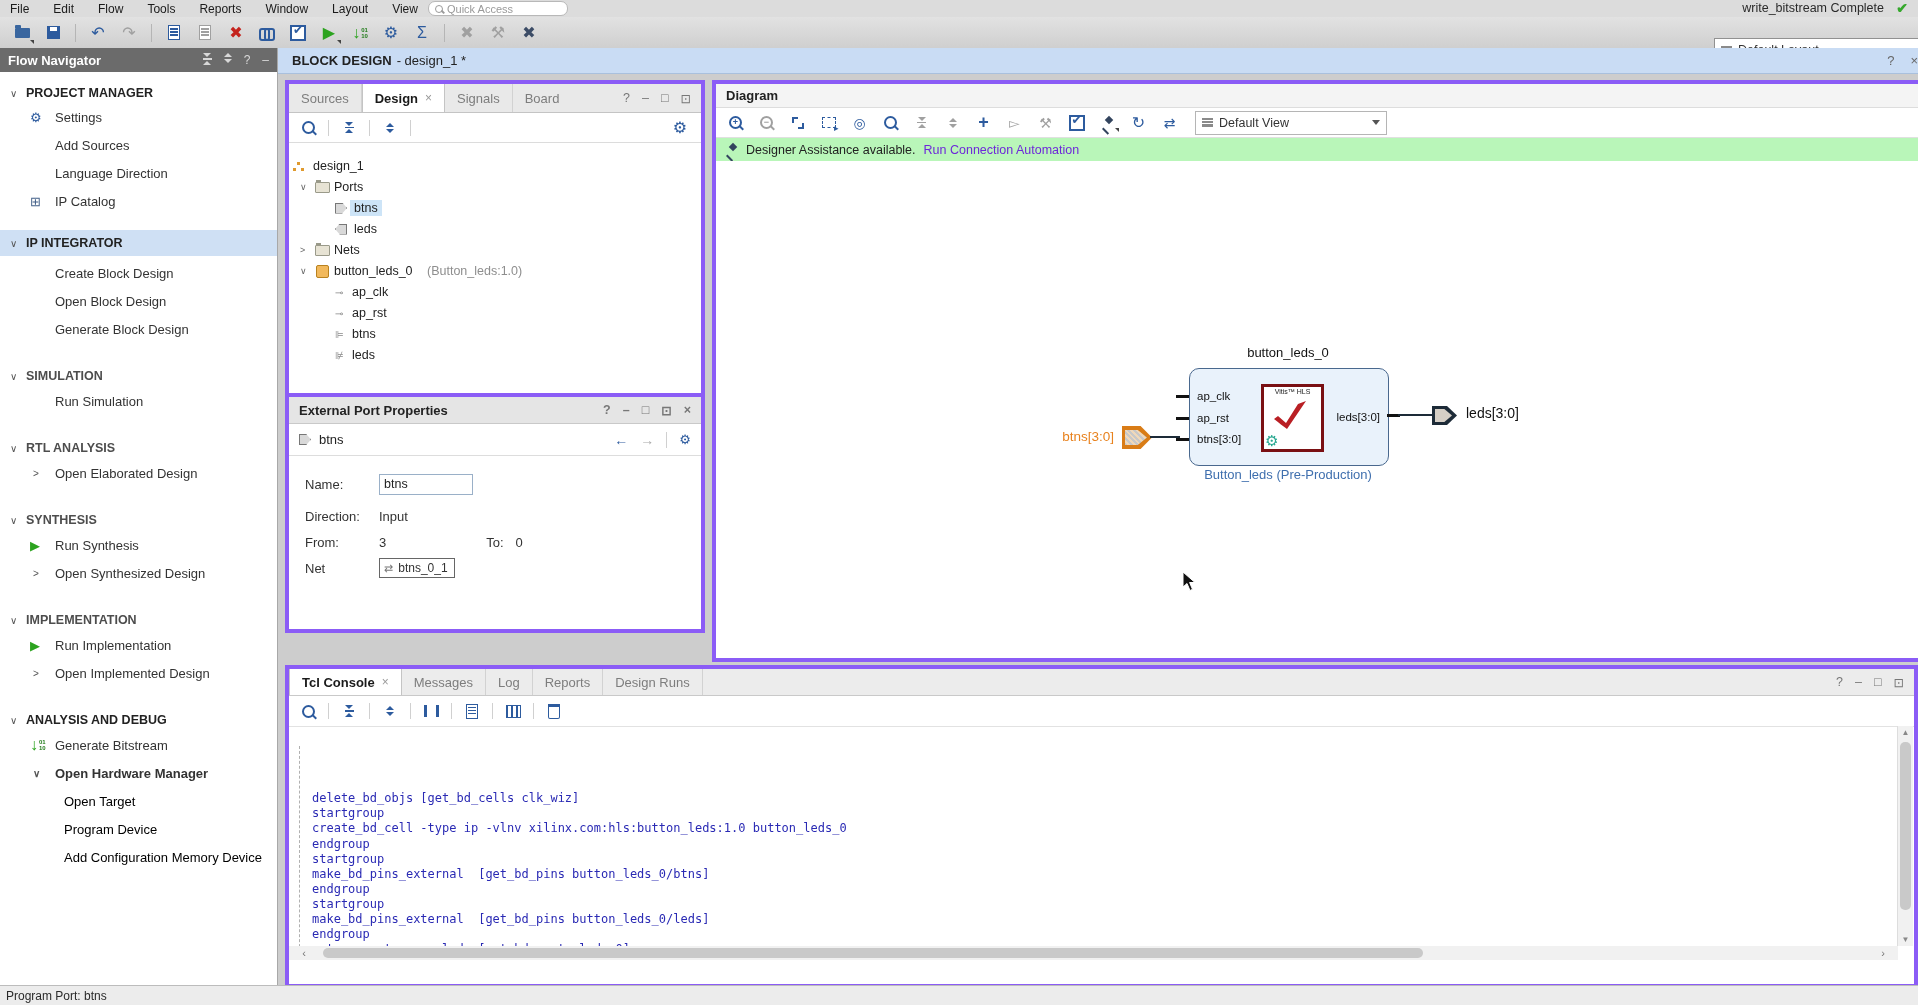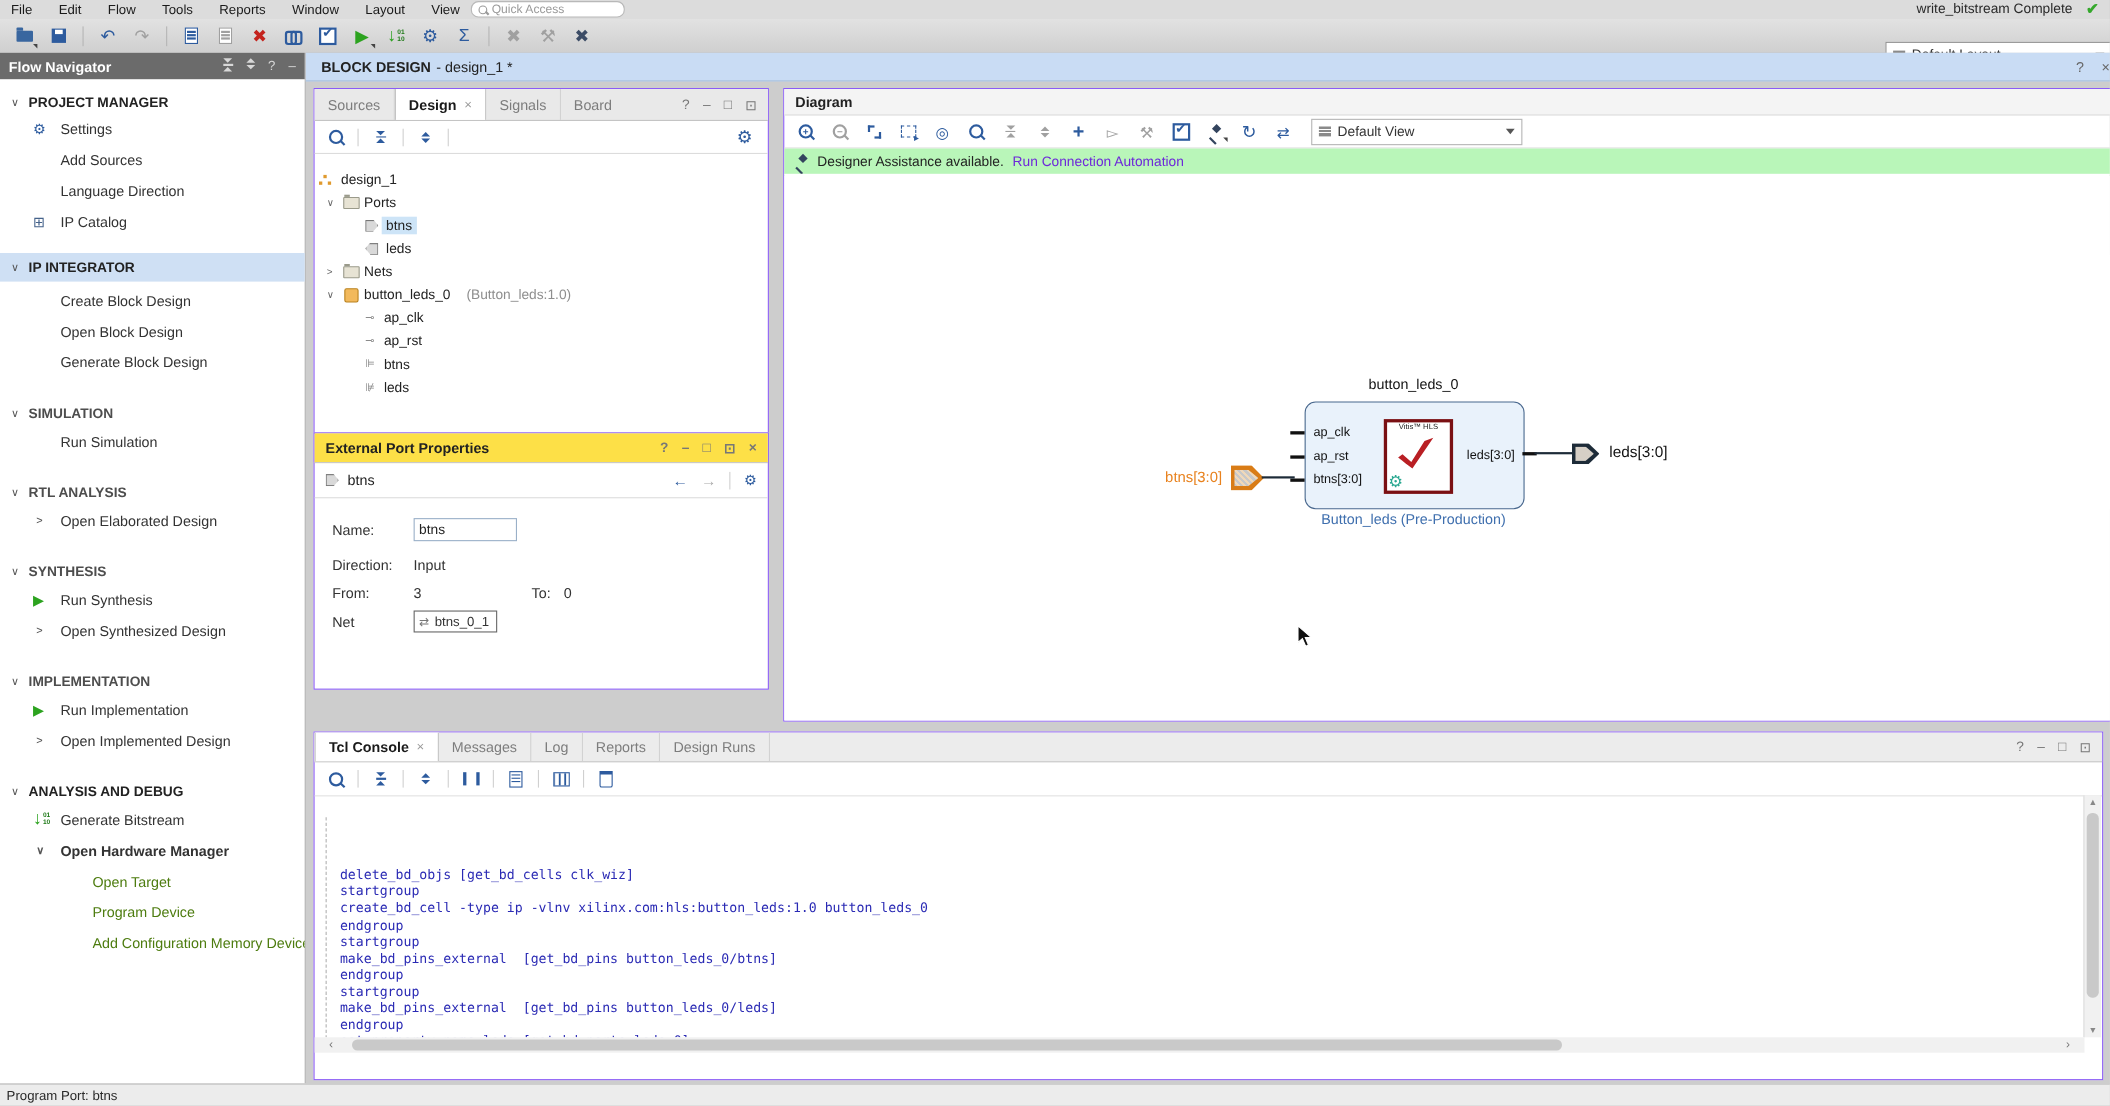--- a/index.html
+++ b/index.html
@@ -54,31 +54,31 @@
   #fn-header{height:24px;background:#6b6b6b;color:#fff;display:flex;align-items:center;padding:0 8px;font-size:13px;font-weight:bold}
   #fn-header .hic{margin-left:auto;display:flex;gap:12px;color:#d8d8d8;font-size:12px;font-weight:normal}
   #fn-body{position:relative;height:913px;font-size:13px}
   .fn-row{position:absolute;left:0;right:0;height:22px;display:flex;align-items:center}
   .fn-sec{font-weight:bold;font-size:12.5px;color:#222}
   .fn-sec-l{color:#4d4d4d}
   .fn-chev{position:absolute;left:10px;font-size:10px;color:#555}
   .fn-chev2{position:absolute;left:33px;font-size:10px;color:#555}
   .fn-t1{position:absolute;left:26px;white-space:nowrap}
   .fn-t2{position:absolute;left:55px;white-space:nowrap;color:#333}
-  .fn-t3{position:absolute;left:84px;white-space:nowrap;color:#4d7c0f;overflow:hidden;right:0}
+  .fn-t3{position:absolute;left:64px;white-space:nowrap;color:#000000;overflow:hidden;right:0}
   .fn-ic{position:absolute;left:30px;font-size:13px}
   .fn-sel{background:#cfe0f4}
 
   
   #workspace{position:absolute;left:278px;top:48px;width:1640px;height:937px;background:#cdcdcd}
   #bd-bar{position:absolute;left:0;top:0;width:1640px;height:25px;background:#c9dcf4;border-bottom:1px solid #a9c0dd;
     display:flex;align-items:center;padding-left:14px;font-size:13px}
   #bd-bar .ic-right{margin-left:auto;display:flex;gap:16px;padding-right:14px;color:#666;font-size:13px}
 
-  .panel{position:absolute;background:#fff;border:1px solid #8b5cf6}
+  .panel{position:absolute;background:#fff;border:4px solid #8b5cf6}
   .ph-icons{margin-left:auto;display:flex;gap:12px;color:#777;font-size:12.5px;padding-right:10px}
 
   
   #sources{left:7px;top:32px;width:412px;height:338px}
   #src-tabs{height:28px;background:#e9e9e9;border-bottom:1px solid #c4c4c4;display:flex;align-items:center;font-size:13px;color:#7d7d7d}
   .tab{padding:0 12px;height:100%;display:flex;align-items:center;gap:7px;border-right:1px solid #d2d2d2}
   .tab.active{background:#fff;color:#1a1a1a;font-weight:bold;border-right:1px solid #c4c4c4;border-left:1px solid #c4c4c4}
   .tab .x{color:#999;font-weight:normal;font-size:12px}
   #src-toolbar{height:29px;border-bottom:1px solid #dcdcdc;display:flex;align-items:center;padding-left:8px;gap:9px}
   .sbtn{width:22px;height:20px;display:flex;align-items:center;justify-content:center;color:#2d5b9e}
@@ -101,21 +101,21 @@
   .i-fold{width:13px;height:9px;background:#e7e3d4;border:1px solid #9a9a8a;border-radius:1px;position:relative}
   .i-fold::before{content:"";position:absolute;top:-3px;left:0;width:5px;height:2px;background:#9a9a8a}
   .i-pent-r{width:10px;height:9px;background:#d9d9d9;border:1px solid #777;clip-path:polygon(0 0,60% 0,100% 50%,60% 100%,0 100%)}
   .i-pent-l{width:10px;height:9px;background:#d9d9d9;border:1px solid #777;clip-path:polygon(100% 0,40% 0,0 50%,40% 100%,100% 100%)}
   .i-ip{width:11px;height:11px;background:#f2b95c;border:1px solid #b9821f;border-radius:2px}
   .i-pin{color:#8a8a8a;font-size:10px}
   .gray-txt{color:#8e8e8e}
 
   
   #props{left:7px;top:345px;width:412px;height:232px}
-  #props-header{height:26px;background:#fde047;border-bottom:1px solid #c9c9c9;display:flex;align-items:center;padding-left:10px;font-size:13px;font-weight:bold}
+  #props-header{height:26px;background:#e5e5e5;border-bottom:1px solid #c9c9c9;display:flex;align-items:center;padding-left:10px;font-size:13px;font-weight:bold}
   #props-sel{height:31px;border-bottom:1px solid #ddd;display:flex;align-items:center;padding-left:10px;gap:8px;font-size:13px}
   #props-sel .nav-ar{margin-left:auto;display:flex;align-items:center;gap:12px;padding-right:10px;font-size:14px}
   #props-body{position:relative;font-size:13px;color:#333}
   .prow{position:absolute;left:16px;right:8px;height:20px;display:flex;align-items:center}
   .plabel{width:74px}
   #name-input{width:84px;height:19px;border:1px solid #9ab0c8;font-size:12.5px;padding:0 4px;font-family:"Liberation Sans",sans-serif;color:#222}
   .net-chip{display:flex;align-items:center;gap:5px;border:1px solid #666;height:18px;padding:0 6px 0 4px;font-size:12px}
   .net-chip .nico{color:#777;font-size:11px}
   #props-footer{position:absolute;left:0;right:0;bottom:0;height:27px;background:#ececec;border-top:1px dashed #9c9c9c;display:flex;align-items:center;padding-left:10px;gap:14px;font-size:13px}
   #tab-general{background:#fff;border:1px solid #a5a5a5;font-weight:bold;padding:2px 10px}

